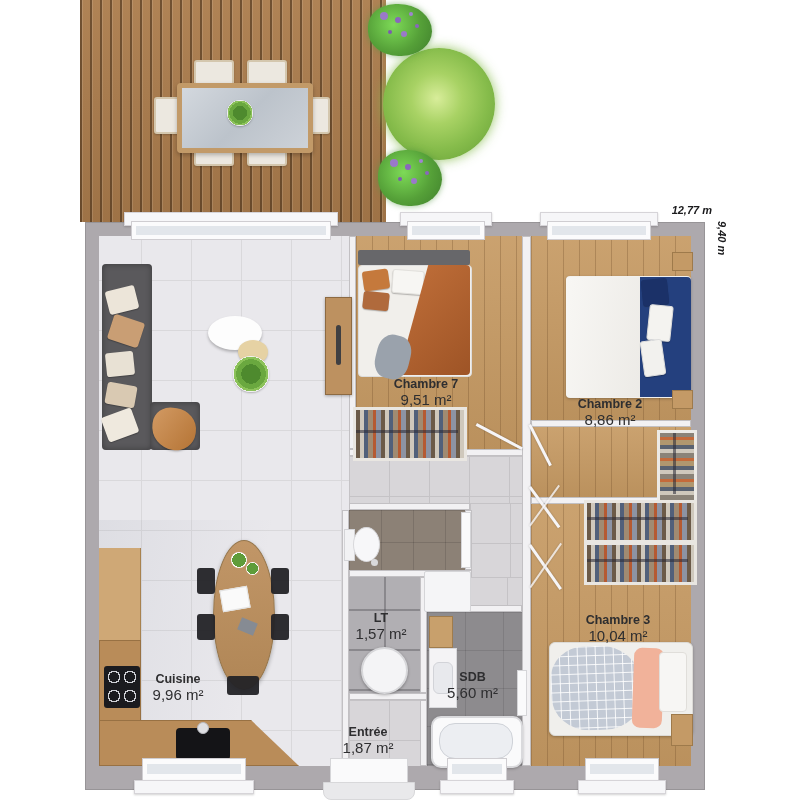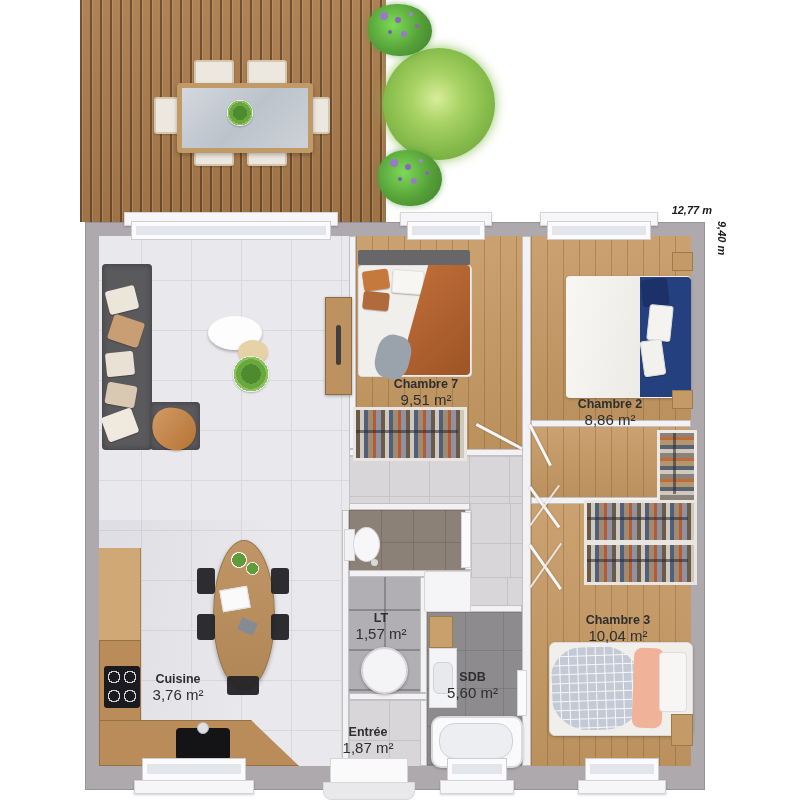--- a/index.html
+++ b/index.html
@@ -276,20 +276,20 @@
   <div class="room-label" style="left:420px;top:662px;width:105px;margin-top:8px;">
     <div class="rname">SDB</div>
     <div class="rarea">5,60 m²</div>
   </div>
   <div class="room-label" style="left:558px;top:613px;width:120px;">
     <div class="rname">Chambre 3</div>
     <div class="rarea">10,04 m²</div>
   </div>
   <div class="room-label" style="left:128px;top:672px;width:100px;">
     <div class="rname">Cuisine</div>
-    <div class="rarea">3,76 m²</div>
+    <div class="rarea">9,96 m²</div>
   </div>
   <div class="room-label" style="left:328px;top:725px;width:80px;">
     <div class="rname">Entrée</div>
     <div class="rarea">1,87 m²</div>
   </div>
 
 </div>
 
 </body></html>

